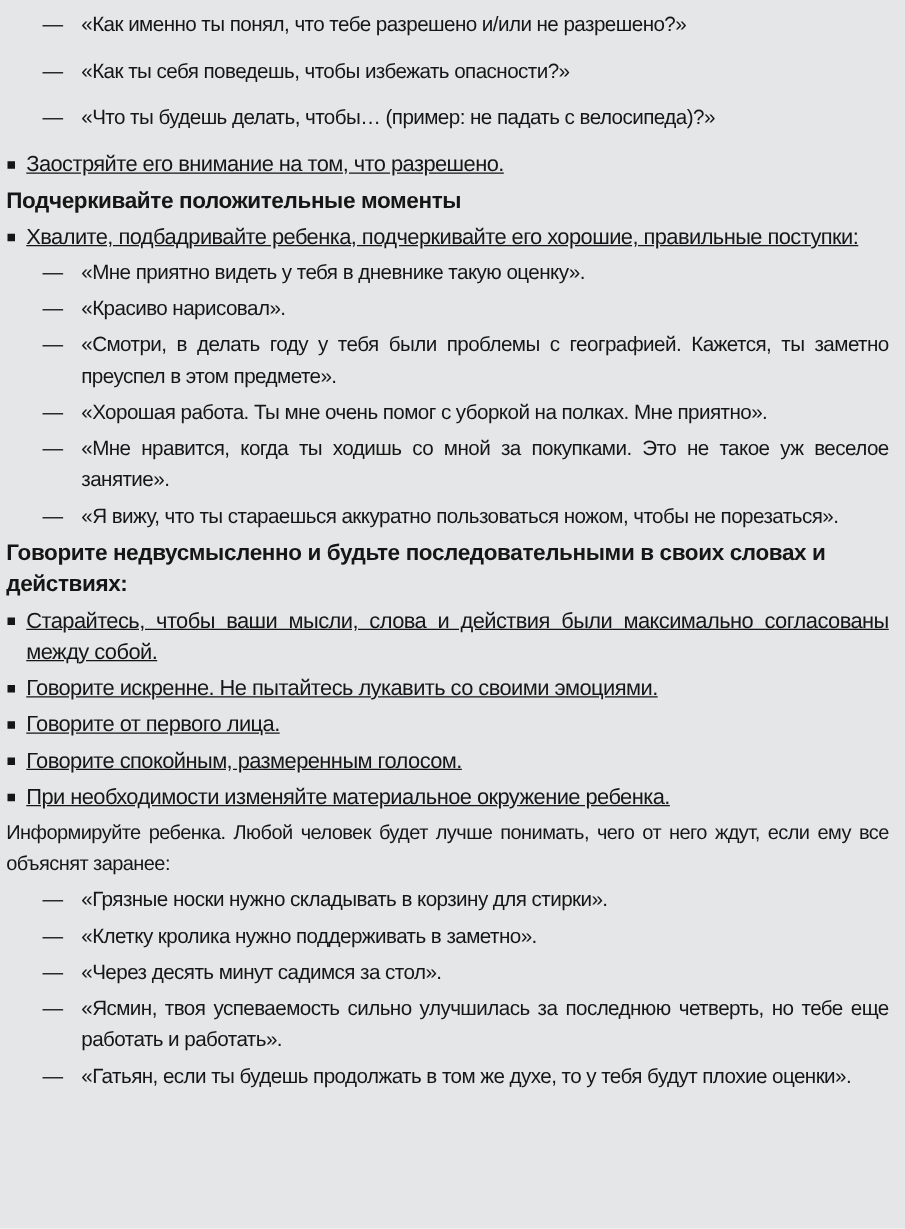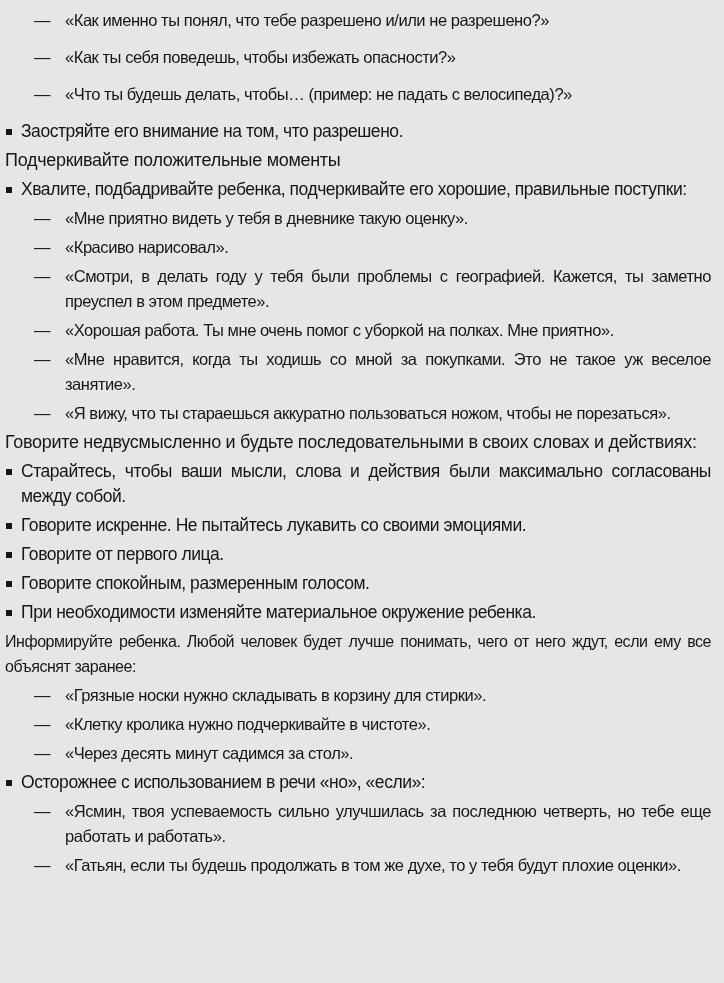--- a/index.html
+++ b/index.html
@@ -14,36 +14,36 @@
   .content {
     box-sizing: border-box;
     width: 724px;
     padding: 8px 13px 0 5px;
   }
   .row { margin-bottom: 4px; }
   .row.gap-lg { margin-bottom: 12px; }
 
   
   .h {
-    font-weight: 400;
+    font-weight: 700;
     font-size: 18px;
     line-height: 25px;
     letter-spacing: -0.3px;
   }
 
   
   .p {
     font-size: 16px;
     line-height: 25px;
     letter-spacing: -0.45px;
     text-align: justify;
   }
 
   
-  .b { display: flex; }
+  .b { display: flex; text-decoration: underline; }
   .b .sq { flex: none; width: 16px; }
   .b .sq::before {
     content: "";
     display: block;
     width: 6px;
     height: 6px;
     margin: 10px 0 0 1px;
     background: currentColor;
   }
   .b .bt {
@@ -150,33 +150,29 @@
     </div>
 
     <div class="row p">Информируйте ребенка. Любой человек будет лучше понимать, чего от него ждут, если ему все объяснят заранее:</div>
 
     <div class="row q">
       <span class="dash">—</span>
       <span class="qt">«Грязные носки нужно складывать в корзину для стирки».</span>
     </div>
     <div class="row q">
       <span class="dash">—</span>
-      <span class="qt">«Клетку кролика нужно подчеркивайте в чистоте».</span>
+      <span class="qt">«Клетку кролика нужно поддерживать в заметно».</span>
     </div>
 
 
     <div class="row q">
       <span class="dash">—</span>
       <span class="qt">«Через десять минут садимся за стол».</span>
     </div>
 
-    <div class="row b">
-      <span class="sq"></span>
-      <span class="bt">Осторожнее с использованием в речи «но», «если»:</span>
-    </div>
 
     <div class="row q">
       <span class="dash">—</span>
       <span class="qt">«Ясмин, твоя успеваемость сильно улучшилась за последнюю четверть, но тебе еще работать и работать».</span>
     </div>
     <div class="row q">
       <span class="dash">—</span>
       <span class="qt">«Гатьян, если ты будешь продолжать в том же духе, то у тебя будут плохие оценки».</span>
     </div>
 

